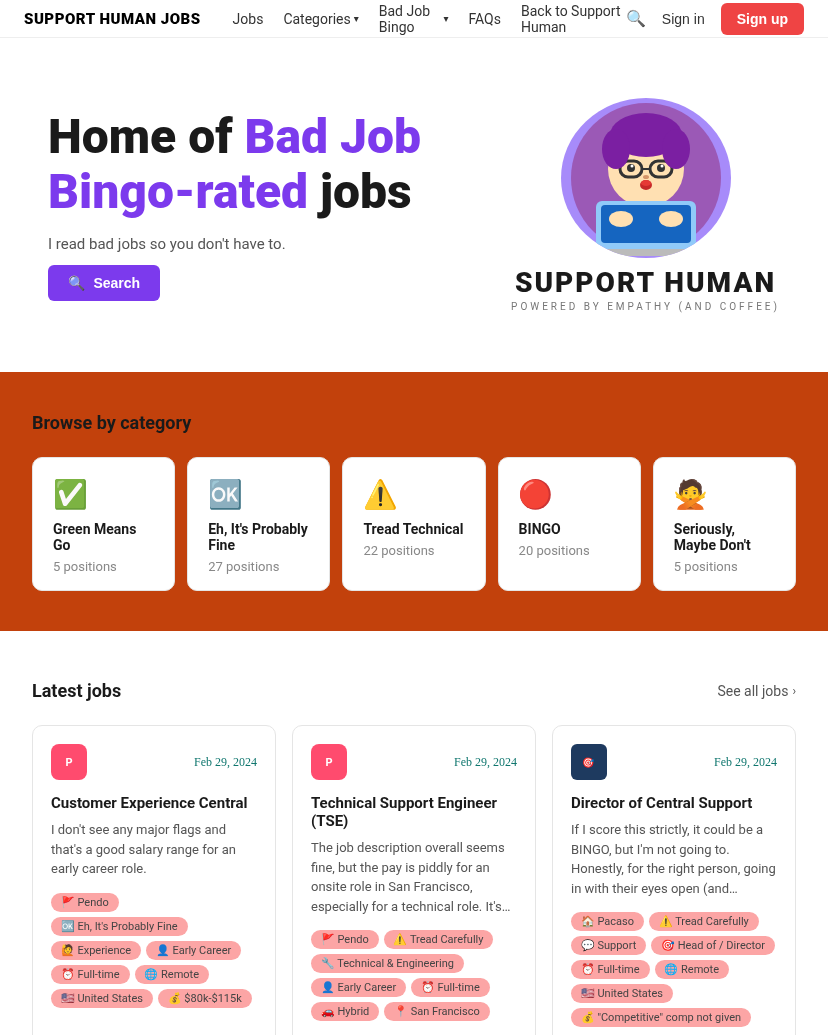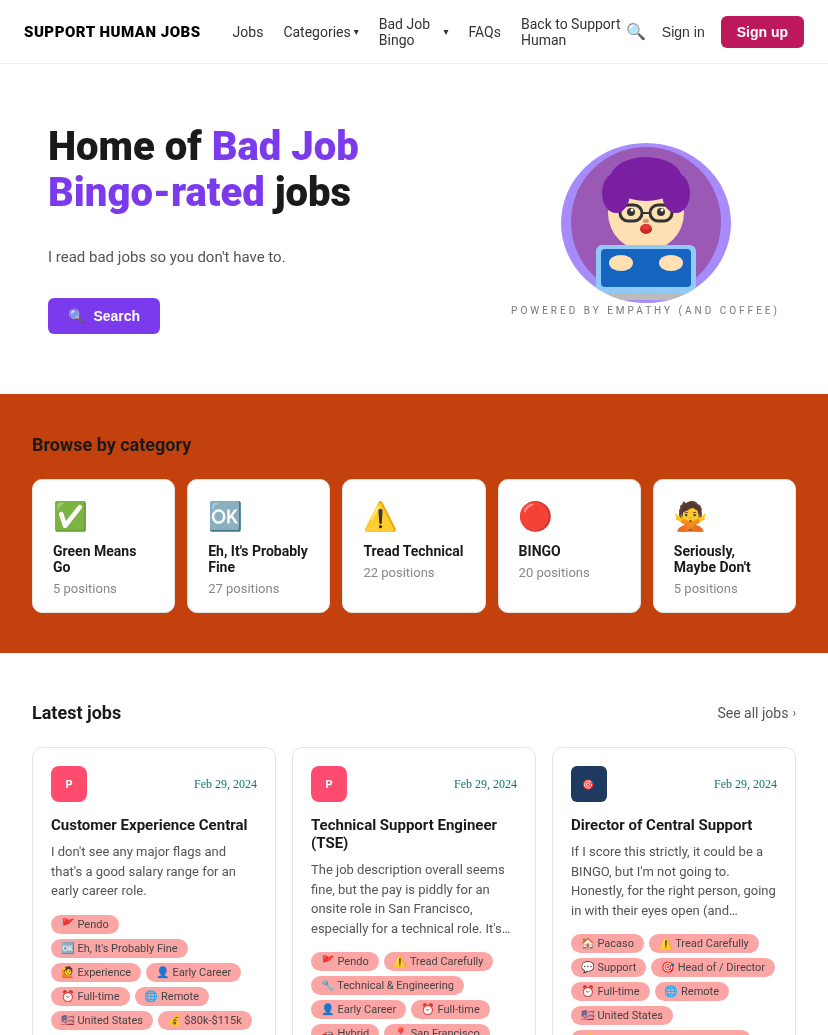--- a/index.html
+++ b/index.html
@@ -1,33 +1,33 @@
 <!DOCTYPE html>
 <html><head>
   <meta charset="utf-8">
   <style>
     * { box-sizing: border-box; margin: 0; padding: 0; }
     body { font-family: -apple-system, BlinkMacSystemFont, 'Segoe UI', Roboto, sans-serif; color: #1a1a1a; background: #fff; font-size: 14px; }
 
     
-    nav { display: flex; align-items: center; padding: 0 24px; height: 64px; border-bottom: 1px solid #eee; }
+    nav { display: flex; align-items: center; padding: 0 24px; height: 38px; border-bottom: 1px solid #eee; }
     .nav-logo { font-weight: 900; font-size: 15px; letter-spacing: 0.5px; margin-right: 32px; color: #000; white-space: nowrap; }
     .nav-links { display: flex; align-items: center; gap: 20px; flex: 1; }
     .nav-link { color: #333; text-decoration: none; font-size: 14px; cursor: pointer; display: flex; align-items: center; gap: 3px; }
     .nav-actions { display: flex; align-items: center; gap: 16px; margin-left: auto; }
     .btn-signin { background: none; border: none; cursor: pointer; font-size: 14px; color: #333; }
-    .btn-signup { background: #be185d; color: #fff; border: none; border-radius: 6px; padding: 8px 16px; font-size: 14px; cursor: pointer; font-weight: 600; }
+    .btn-signup { background: #ef4444; color: #fff; border: none; border-radius: 6px; padding: 8px 16px; font-size: 14px; cursor: pointer; font-weight: 600; }
     .search-icon-nav { cursor: pointer; color: #555; font-size: 16px; }
 
     
     .hero { display: flex; align-items: center; padding: 60px 48px 60px 48px; max-width: 828px; margin: 0 auto; }
     .hero-text { flex: 1; }
-    .hero-title { font-size: 40px; font-weight: 900; line-height: 1.15; margin-bottom: 32px; }
+    .hero-title { font-size: 48px; font-weight: 900; line-height: 1.15; margin-bottom: 16px; }
     .hero-title .accent { color: #7c3aed; }
-    .hero-subtitle { color: #555; font-size: 15px; margin-bottom: 32px; }
+    .hero-subtitle { color: #555; font-size: 15px; margin-bottom: 12px; }
     .btn-search { background: #7c3aed; color: #fff; border: none; border-radius: 6px; padding: 10px 20px; font-size: 14px; cursor: pointer; font-weight: 600; display: flex; align-items: center; gap: 8px; }
     .hero-image { flex: 0 0 auto; margin-left: 40px; text-align: center; }
     .support-human-logo { display: flex; flex-direction: column; align-items: center; }
     .support-human-logo .brand-name { font-size: 28px; font-weight: 900; letter-spacing: 2px; margin-top: 8px; }
     .support-human-logo .brand-sub { font-size: 10px; letter-spacing: 3px; color: #777; margin-top: 2px; }
     .mascot-circle { width: 170px; height: 160px; background: #a78bfa; border-radius: 50%; overflow: hidden; display: flex; align-items: center; justify-content: center; font-size: 80px; }
 
     
     .categories-section { background: #c2410c; padding: 40px 32px; }
     .section-title { font-size: 18px; font-weight: 700; margin-bottom: 24px; }
@@ -120,20 +120,21 @@
           <ellipse cx="110" cy="48" rx="14" ry="20" fill="#7b1fa2"></ellipse>
 
           <rect x="30" y="100" width="100" height="48" rx="6" fill="#90caf9"></rect>
           <rect x="35" y="104" width="90" height="38" rx="4" fill="#1565c0"></rect>
           <rect x="20" y="148" width="120" height="7" rx="3" fill="#bbbbbb"></rect>
 
           <ellipse cx="55" cy="118" rx="12" ry="8" fill="#ffe0b2"></ellipse>
           <ellipse cx="105" cy="118" rx="12" ry="8" fill="#ffe0b2"></ellipse>
         </svg>
       </div>
+      <div class="brand-name">SUPPORT HUMAN</div>
       <div class="brand-sub">POWERED BY EMPATHY (AND COFFEE)</div>
     </div>
   </div>
 </section>
 
 <section class="categories-section">
   <h2 class="section-title">Browse by category</h2>
   <div class="categories-grid" id="categories-grid">
       <div class="category-card">
     <div class="category-emoji">✅</div>

